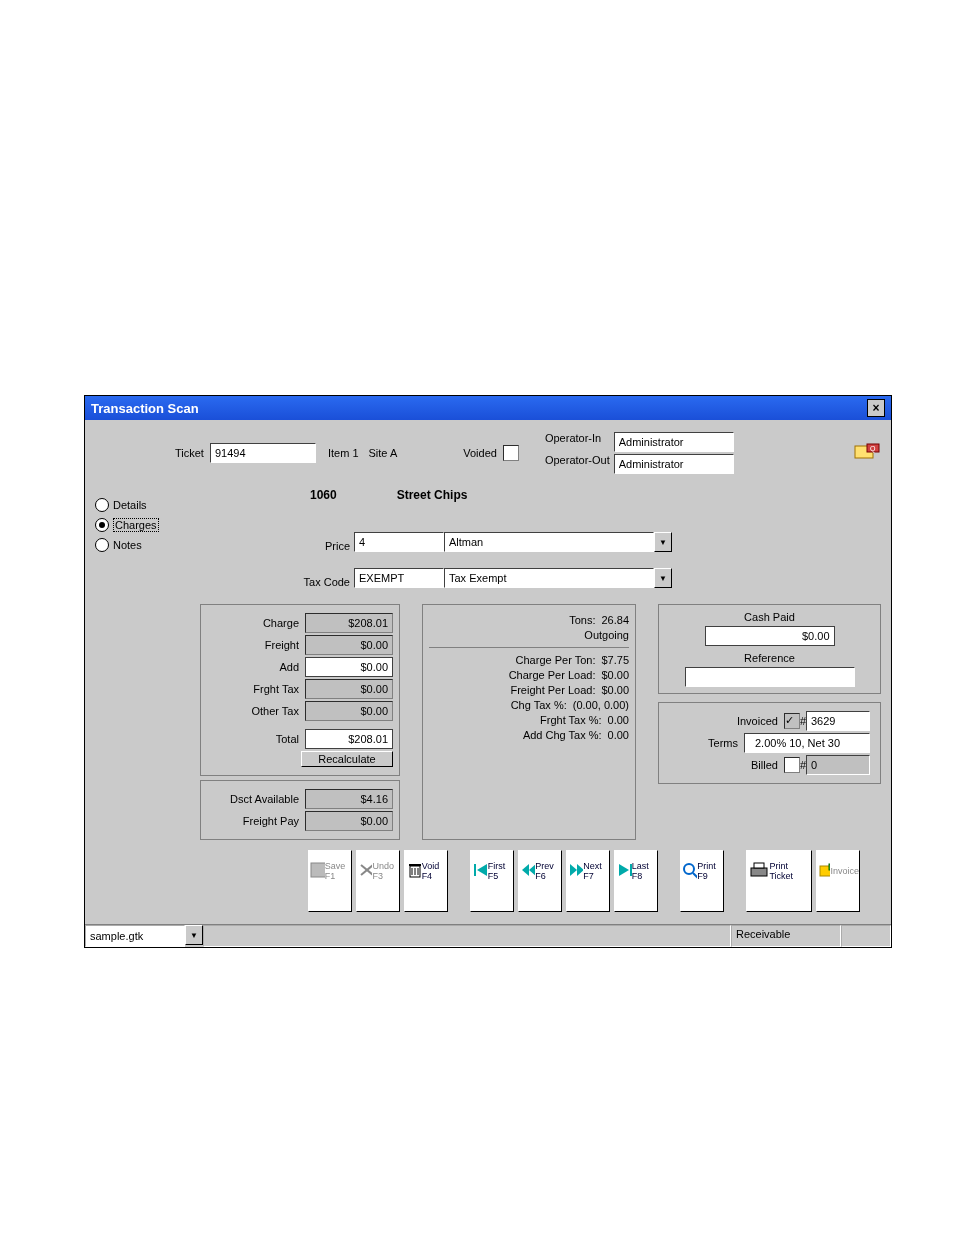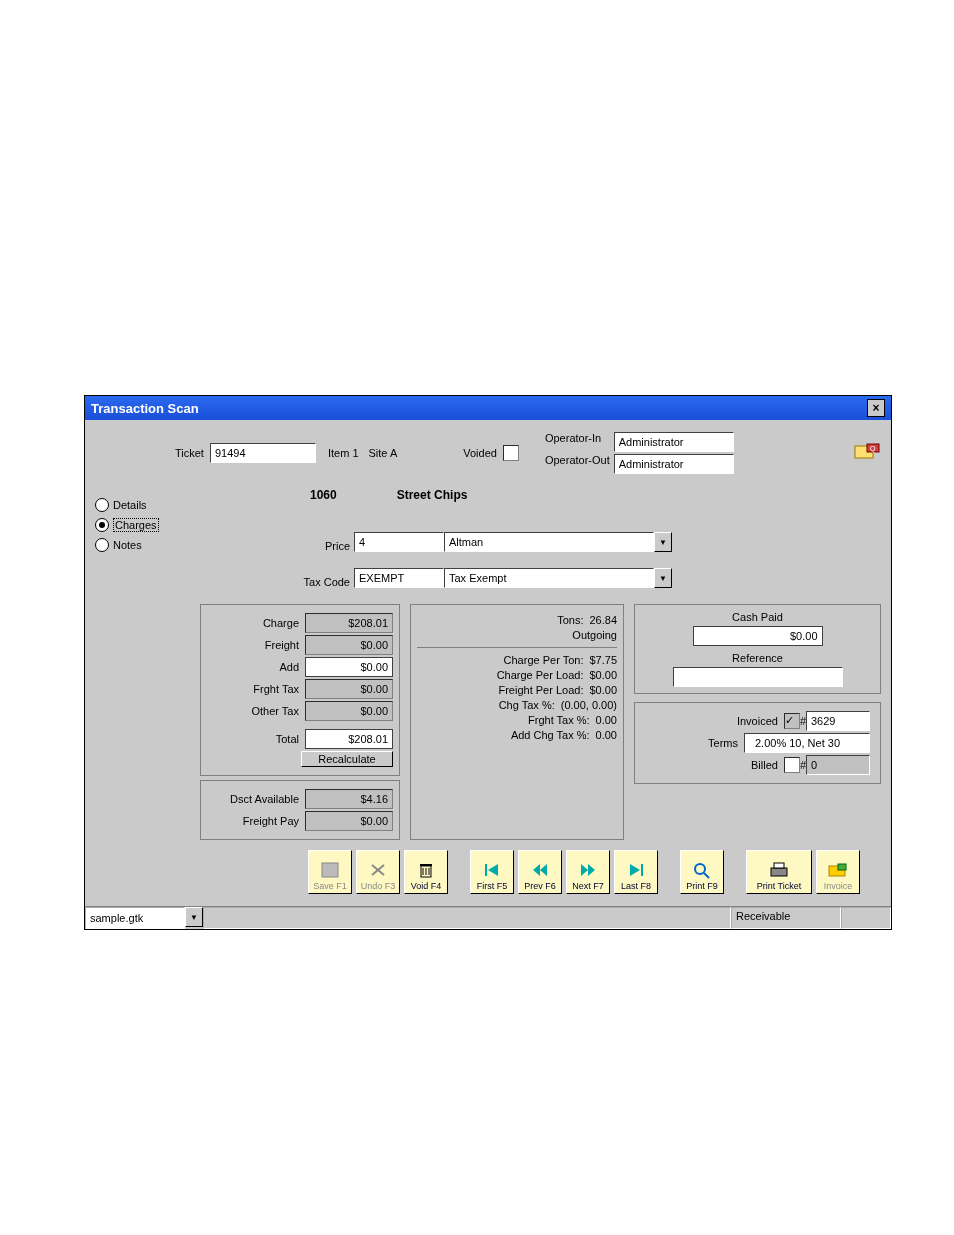--- a/index.html
+++ b/index.html
@@ -22,37 +22,37 @@
 .radio.sel .dot::after{content:"";width:6px;height:6px;background:#000;border-radius:50%}
 .radio.sel .rlabel{border:1px dotted #000;padding:0 1px}
 .content{flex:1}
 .hdr{display:flex;gap:60px;padding:4px 0 14px 110px;font-weight:bold;font-size:12px}
 .row{display:flex;align-items:flex-end;gap:4px;margin:16px 0}
 .row .cap{width:150px;text-align:right;font-size:11px}
 .combo{display:flex;align-items:center}
 .combo .field{width:80px}
 .combo .field.wide{width:200px}
 .dd{width:16px;height:18px;background:#cacaca;border:1px outset #fff;border-right-color:#404040;border-bottom-color:#404040;display:flex;align-items:center;justify-content:center;font-size:8px;cursor:pointer}
-.columns{display:flex;gap:10px;margin-top:12px}
+.columns{display:flex;gap:22px;margin-top:12px}
 .panel{border:1px solid #808080;padding:6px}
 .col1{width:200px}
 .col2{width:200px}
 .col3{flex:1}
 .kv{display:flex;justify-content:space-between;align-items:center;margin:2px 0}
 .kv .k{font-size:11px;text-align:right;flex:1;margin-right:6px}
 .kv .v{width:78px}
 .num{background:#fff;border:1px solid #404040;text-align:right;padding:1px 4px;font-size:11px;height:16px;box-sizing:content-box}
 .num.ro{background:#c0c0c0;border:1px inset #808080;color:#000}
 .btn{background:#cacaca;border:1px outset #fff;border-right-color:#404040;border-bottom-color:#404040;padding:1px 6px;font-size:11px;cursor:pointer;text-align:center}
 .mid .line{display:flex;justify-content:flex-end;gap:6px;font-size:11px;margin:3px 0}
 .mid hr{border:none;border-top:1px solid #808080;margin:6px 0}
 .col3 .sub{border:1px solid #808080;padding:6px 10px;margin-bottom:8px}
 .col3 .sub .cap2{text-align:center;font-size:11px;margin-bottom:3px}
 .toolbar{display:flex;gap:4px;margin-top:10px;padding-left:108px;align-items:flex-end}
-.tbtn{width:42px;height:40px;background:#fef9c3;border:1px outset #fff;border-right-color:#404040;border-bottom-color:#404040;display:flex;flex-direction:column;align-items:center;justify-content:flex-end;padding-bottom:2px;font-size:9px;color:#003;cursor:pointer}
+.tbtn{width:42px;height:40px;background:#ffffff;border:1px outset #fff;border-right-color:#404040;border-bottom-color:#404040;display:flex;flex-direction:row;align-items:center;justify-content:flex-end;padding-bottom:20px;font-size:9px;color:#003;cursor:pointer}
 .tbtn.dis{color:#888}
 .tbtn svg{margin-bottom:2px}
 .tbtn.wide{width:64px}
 .spacer{width:14px}
 .status{display:flex;align-items:center;border-top:1px solid #808080;margin-top:6px}
 .status .cell{border:1px inset #fff;padding:2px 4px;height:16px;font-size:11px}
 .status .combo2{display:flex}
 </style>
 </head>
 <body>

